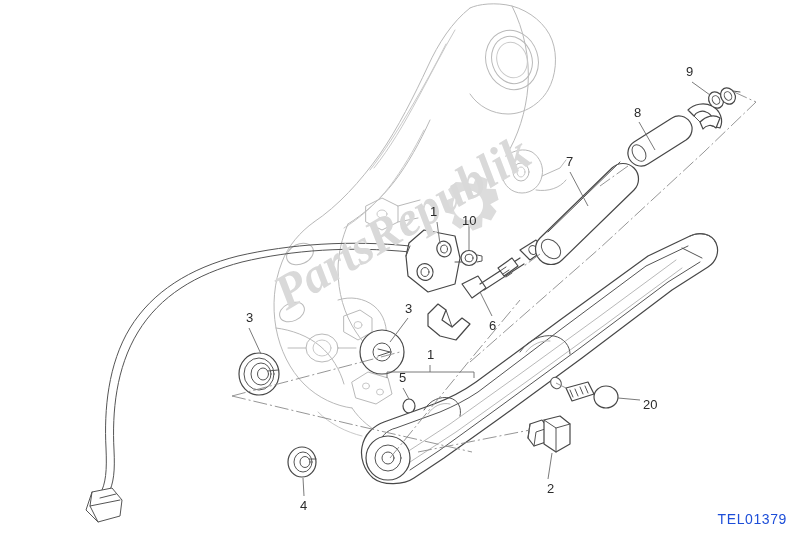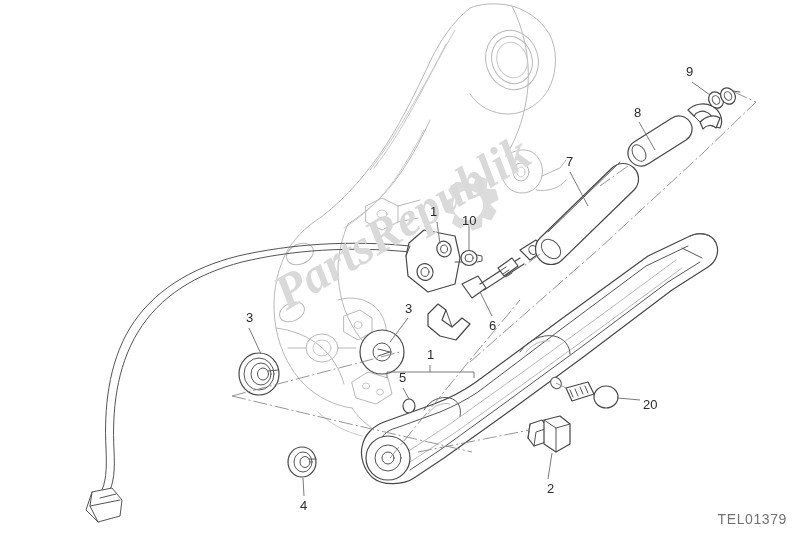--- a/index.html
+++ b/index.html
@@ -33,21 +33,21 @@
     white-space: nowrap;
     user-select: none;
   }
   #part-code {
     position: absolute;
     right: 12px;
     bottom: 14px;
     font-family: "Liberation Sans", sans-serif;
     font-size: 14px;
     letter-spacing: 0.6px;
-    color: #737373;
+    color: #1d4ed8;
     white-space: nowrap;
   }
   #watermark-layer {
     position: absolute;
     left: 0;
     top: 0;
     width: 799px;
     height: 541px;
     pointer-events: none;
   }

